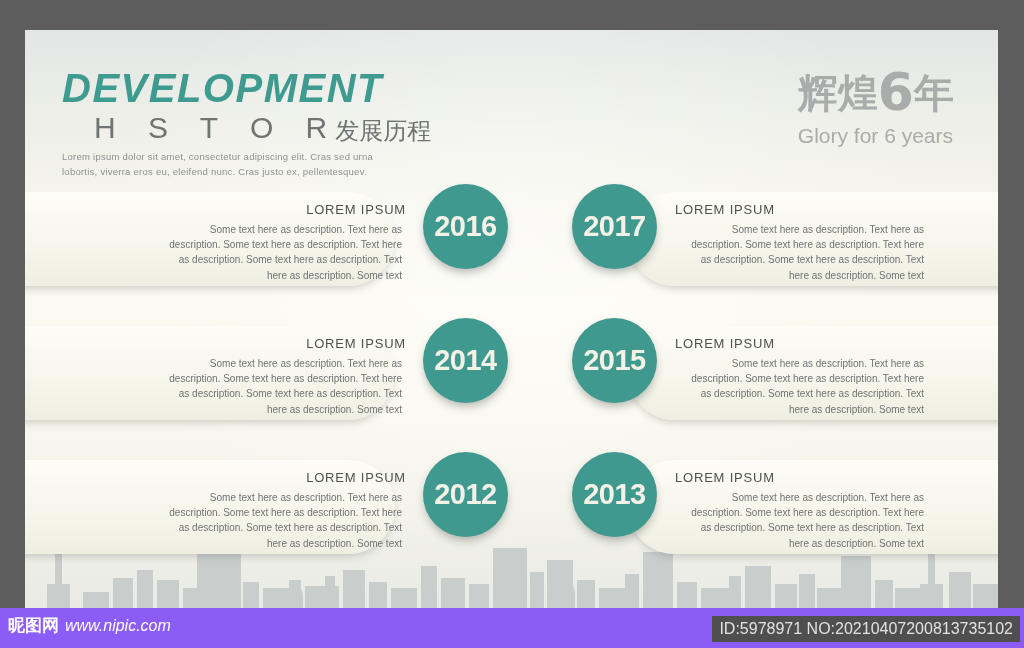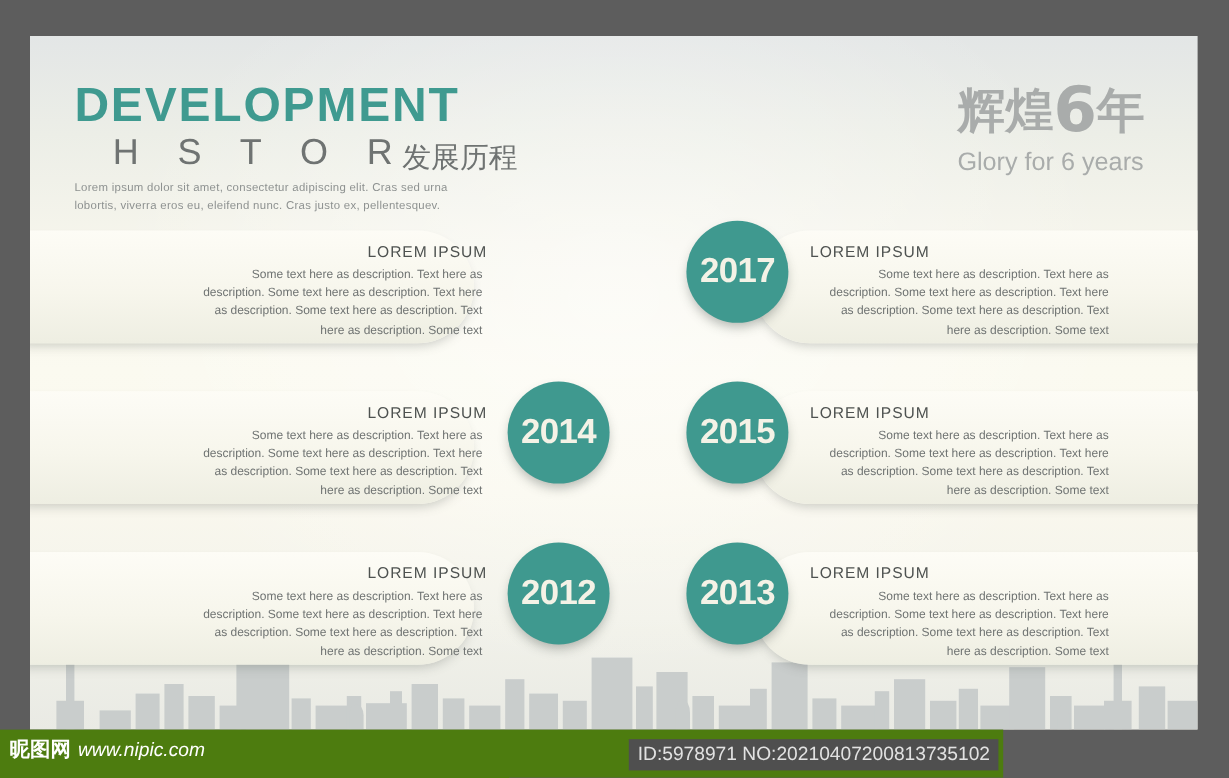--- a/index.html
+++ b/index.html
@@ -23,21 +23,21 @@
   
   .poster:after{
     content:"";position:absolute;inset:0;pointer-events:none;
     background:radial-gradient(ellipse at 50% 38%,rgba(255,255,255,.55) 0%,rgba(255,255,255,0) 62%);
   }
 
   
   .head{position:absolute;left:37px;top:38px;z-index:6;}
   .h-dev{
     font-size:40px;font-weight:bold;color:#3f9a90;letter-spacing:1.5px;
-    line-height:1;margin:0;white-space:nowrap;
+    line-height:1;margin:0;white-space:nowrap;font-style:italic;
   }
   .h-row{display:flex;align-items:flex-end;margin-top:5px;margin-left:32px;}
   .h-hstor{
     font-size:30px;color:#6f7372;letter-spacing:12px;line-height:1;
     font-weight:400;white-space:nowrap;
   }
   .h-cn{
     font-size:24px;color:#6f7372;line-height:1;margin-left:-4px;
     font-family:"DejaVu Sans",sans-serif;white-space:nowrap;
   }
@@ -109,22 +109,22 @@
   .r2 .circ-r{left:547px;}
   .r2 .txt-r{left:650px;}
 
   .r3 .circ-l{left:398px;}
   .r3 .txt-l{left:128px;}
   .r3 .circ-r{left:547px;}
   .r3 .txt-r{left:650px;}
 
   
   .footer{
-    position:absolute;left:0;bottom:0;width:836px;height:40px;z-index:9;
-    background:#4d7c0f;
+    position:absolute;left:0;bottom:0;width:1024px;height:40px;z-index:9;
+    background:#8b5cf6;
   }
   .f-logo{
     position:absolute;left:8px;top:9px;display:flex;align-items:center;
   }
   .f-cn{
     font-size:17px;color:#ffffff;font-weight:bold;letter-spacing:0px;
     font-family:"DejaVu Sans",sans-serif;line-height:1;
   }
   .f-url{
     font-size:16px;color:#ffffff;margin-left:6px;line-height:1;
@@ -227,20 +227,23 @@
     <div class="rows">
 
       <div class="row r1">
         <div class="pill left"></div>
         <div class="pill right"></div>
 
         <div class="txt r-align txt-l">
           <p class="ttl">LOREM IPSUM</p>
           <p class="body">Some text here as description. Text here as description. Some text here as description. Text here as description. Some text here as description. Text here as description. Some text</p>
         </div>
+        <div class="circ circ-l">
+          <span>2016</span>
+        </div>
 
         <div class="circ circ-r">
           <span>2017</span>
         </div>
         <div class="txt l-align txt-r">
           <p class="ttl">LOREM IPSUM</p>
           <p class="body">Some text here as description. Text here as description. Some text here as description. Text here as description. Some text here as description. Text here as description. Some text</p>
         </div>
       </div>
 

